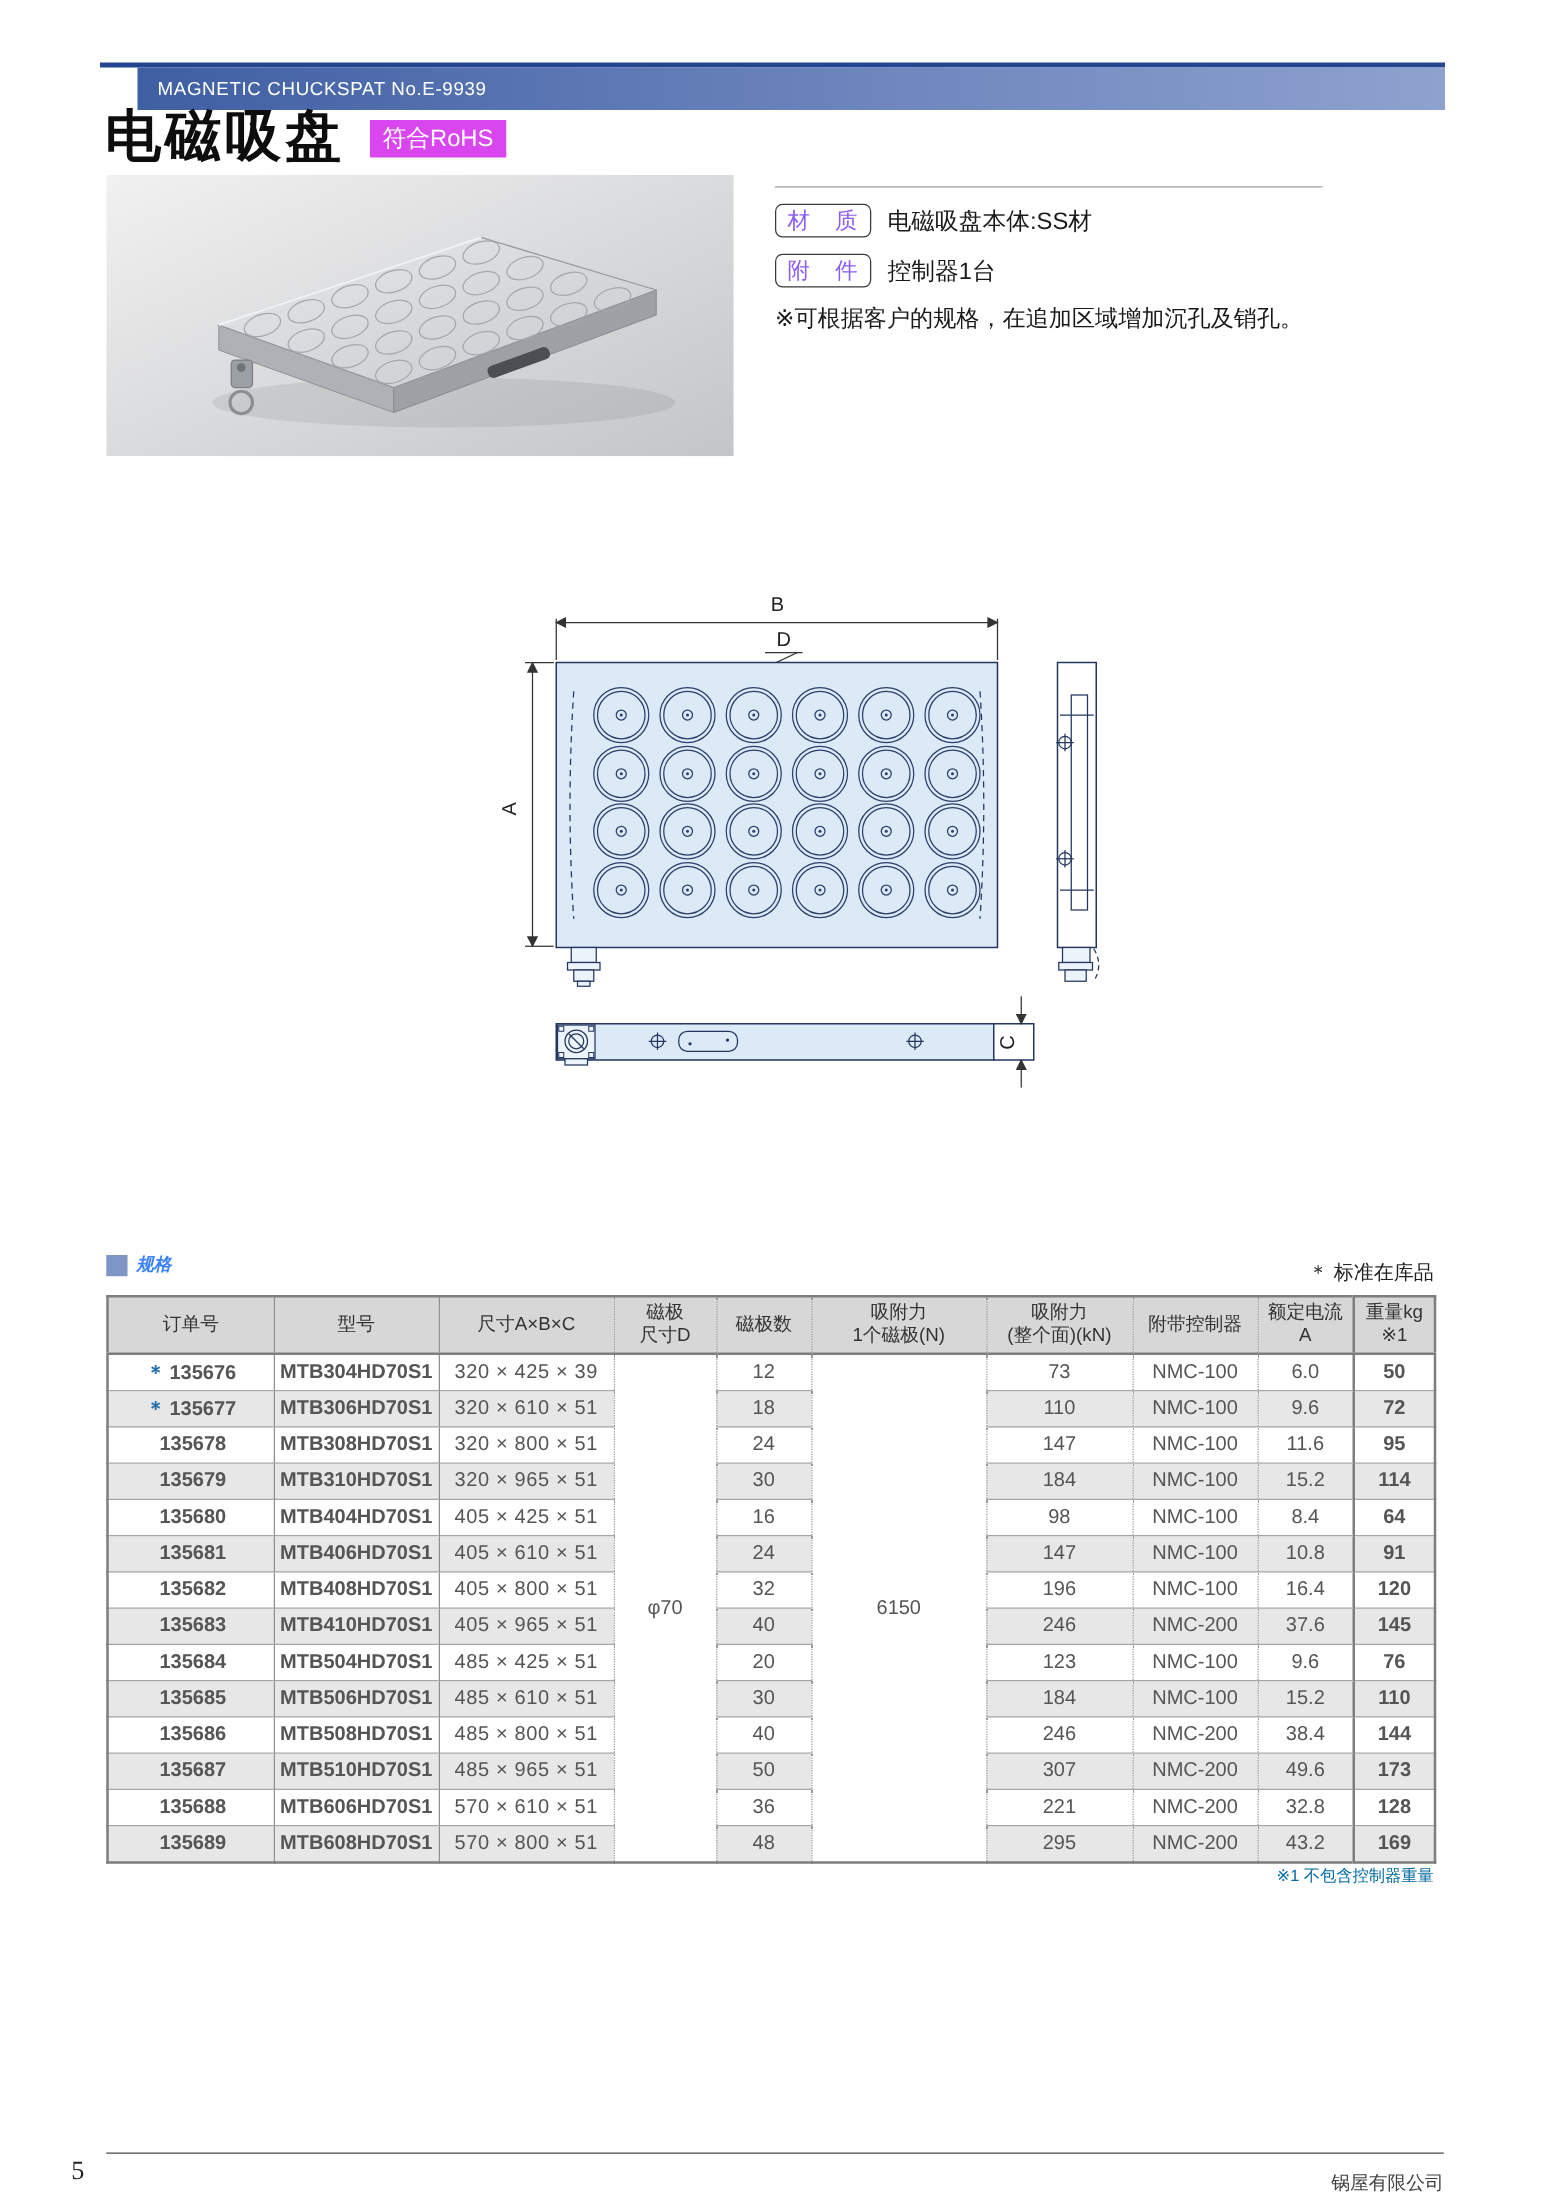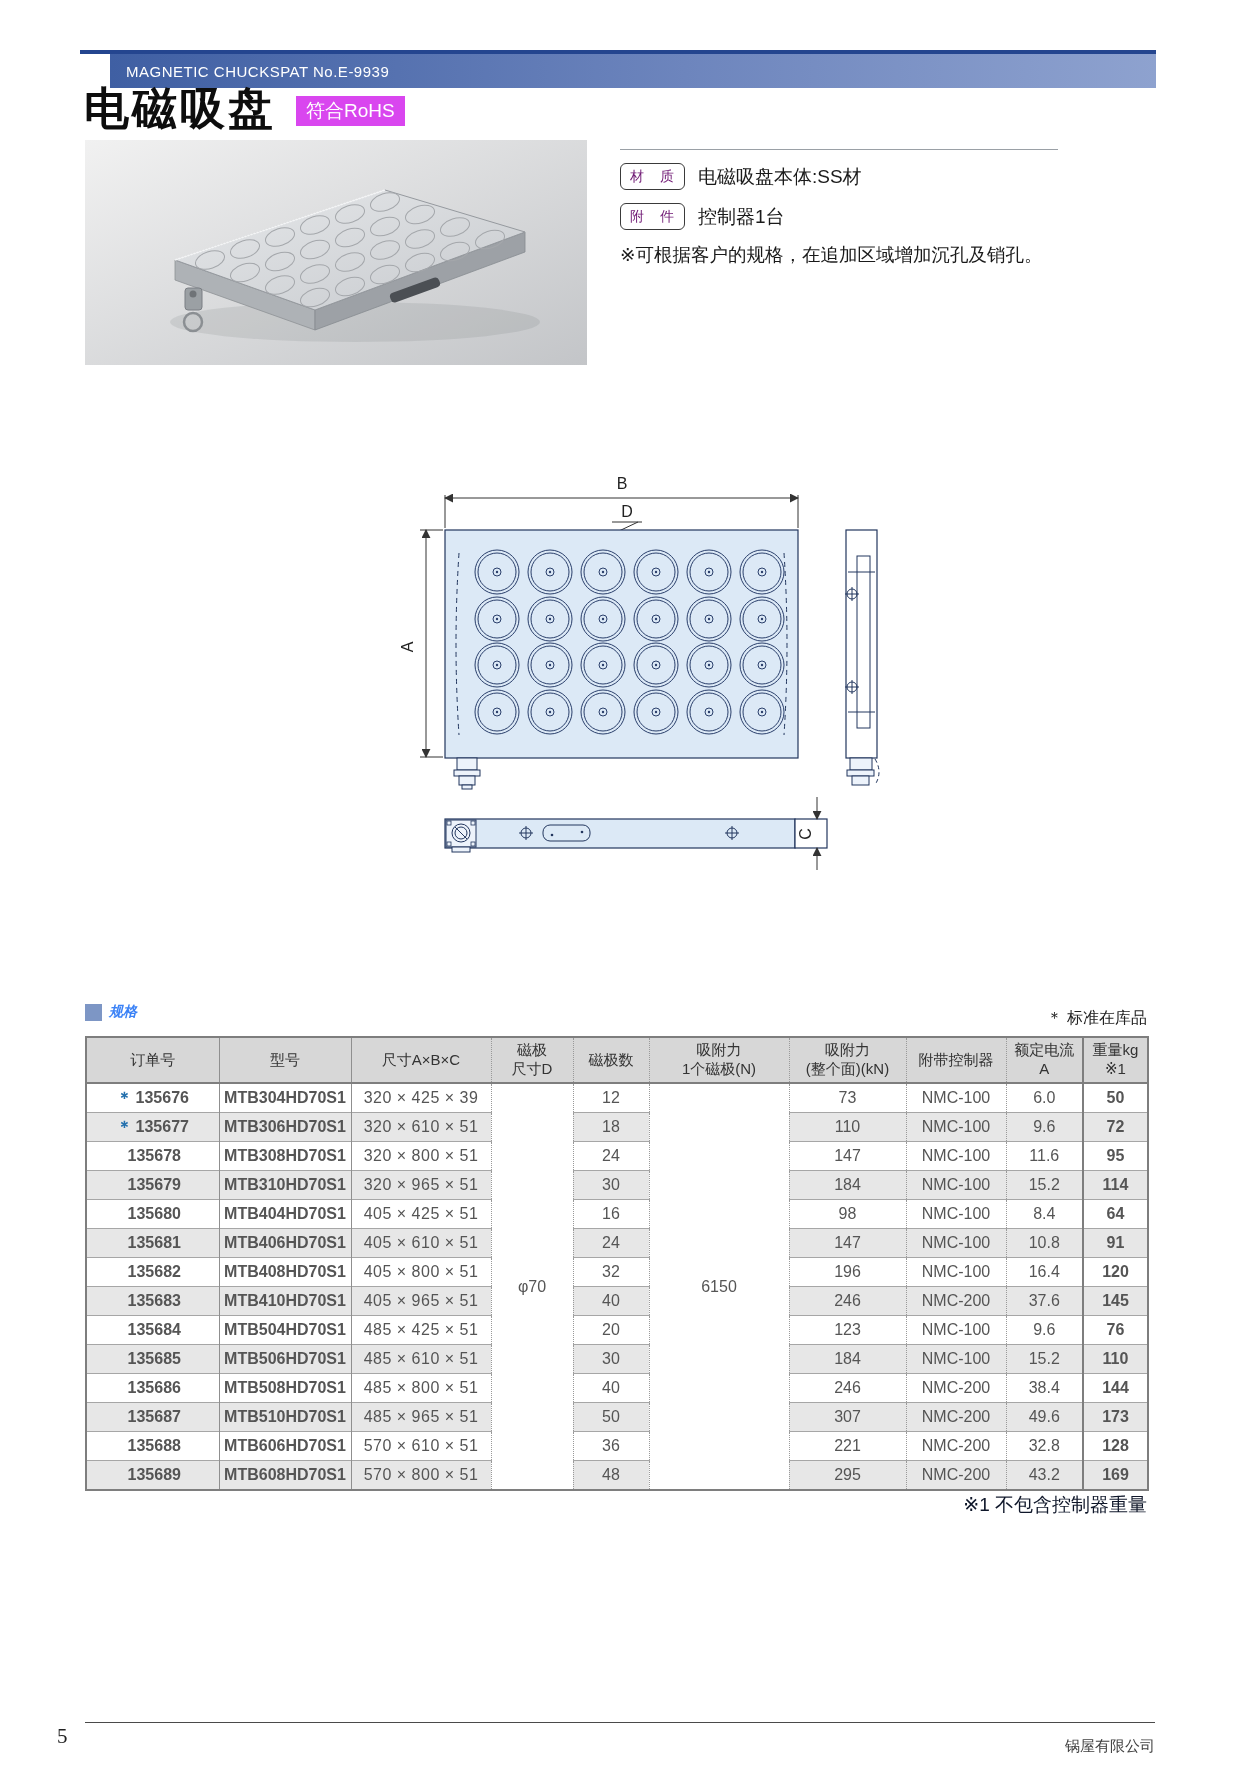--- a/index.html
+++ b/index.html
@@ -16,22 +16,22 @@
   .title-row{position:absolute;left:84px;top:86px;display:flex;align-items:flex-end;}
   .page-title{font-size:45px;font-weight:700;letter-spacing:3px;line-height:1;margin:0;color:#0d0d0d;}
   .rohs-badge{margin-left:20px;margin-bottom:5px;background:#d946ef;color:#fff;font-size:19px;
               padding:2px 10px;white-space:nowrap;}
   
   .photo{position:absolute;left:85px;top:140px;width:502px;height:225px;}
   
   .info{position:absolute;left:620px;top:149px;width:438px;}
   .info-rule{border-top:1px solid #9aa0a6;height:0;}
   .info-row{display:flex;align-items:center;margin-top:13px;}
-  .tag-box{border:1.5px solid #3a3a3a;border-radius:6px;padding:0 9px;font-size:14px;
-           height:25px;line-height:25px;letter-spacing:1px;color:#701a75;flex:0 0 auto;}
+  .tag-box{border:1.5px solid #3a3a3a;border-radius:6px;padding:0 9px;font-size:18px;
+           height:25px;line-height:25px;letter-spacing:1px;color:#8b5cf6;flex:0 0 auto;}
   .info-value{font-size:19px;margin-left:13px;color:#1a1a1a;}
   .info-note{margin-top:12px;font-size:18.5px;color:#1a1a1a;}
   
   .drawing{position:absolute;left:380px;top:425px;width:500px;height:450px;}
   .drawing .dim line{stroke:#333;stroke-width:1;}
   .drawing .dim text{fill:#222;font-size:16px;text-anchor:middle;
                      font-family:"Liberation Sans","DejaVu Sans",sans-serif;}
   
   .spec-head{position:absolute;left:85px;top:1003px;display:flex;align-items:center;}
   .spec-square{width:17px;height:17px;background:#7d96c5;margin-right:7px;}
@@ -53,21 +53,21 @@
   .spec-table .h-weight,.spec-table .c-weight{border-left:2px solid #7e7e7e;}
   .c-order{text-align:right;padding-right:16px;font-size:17px;font-weight:700;color:#2470ad;}
   .c-order .star{margin-right:3px;color:#2470ad;}
   .c-model{font-weight:700;color:#111;font-size:16.5px;}
   .c-size{letter-spacing:.5px;}
   .c-poledia,.c-force1{background:#fff !important;font-size:17px;}
   .c-forcet{text-align:right;padding-right:32px;}
   .c-curr{text-align:right;padding-right:18px;}
   .c-weight{text-align:right;padding-right:14px;font-weight:700;color:#111;}
   .c-ctrl{font-size:15.5px;}
-  .table-footnote{position:absolute;right:94px;top:1492px;font-size:19px;color:#0f172a;}
+  .table-footnote{position:absolute;right:94px;top:1492px;font-size:13px;color:#0369a1;}
   
   .footer-rule{position:absolute;left:85px;top:1722px;width:1070px;height:1px;background:#4a4a4a;}
   .page-number{position:absolute;left:57px;top:1724px;font-size:21px;
                font-family:"Liberation Serif","DejaVu Serif",serif;color:#222;}
   .company{position:absolute;right:86px;top:1737px;font-size:15px;color:#404040;}
 </style>
 </head>
 <body>
 
 <div class="page">

